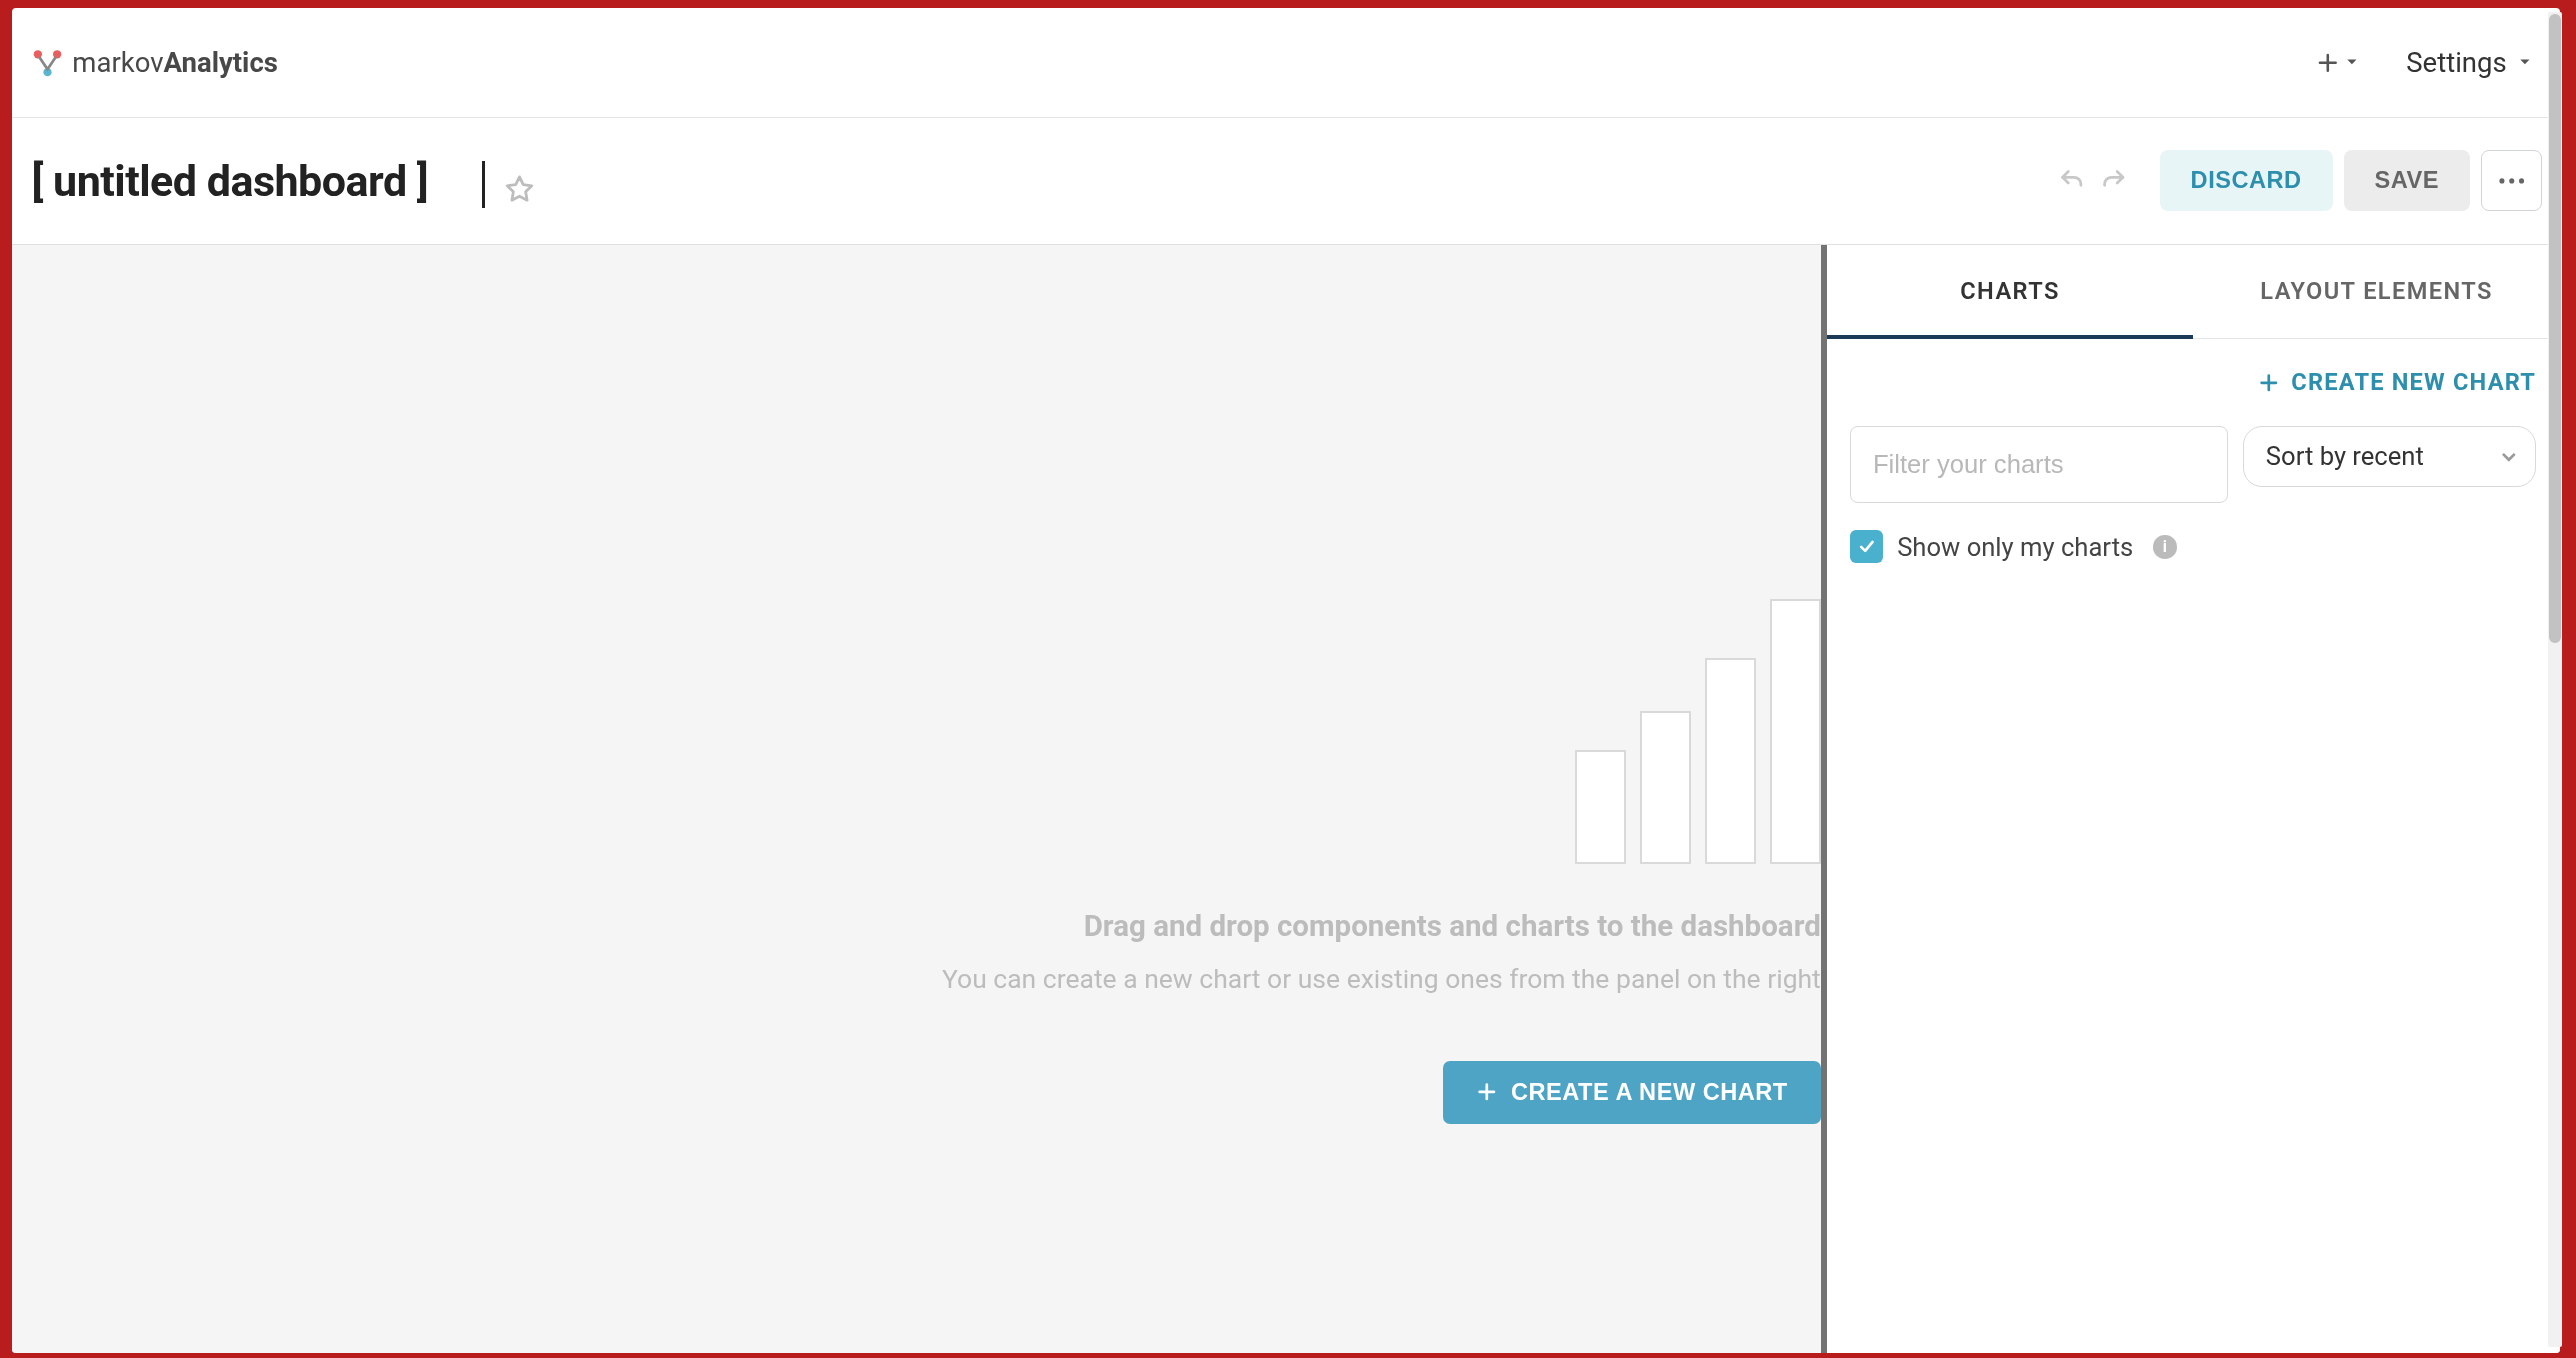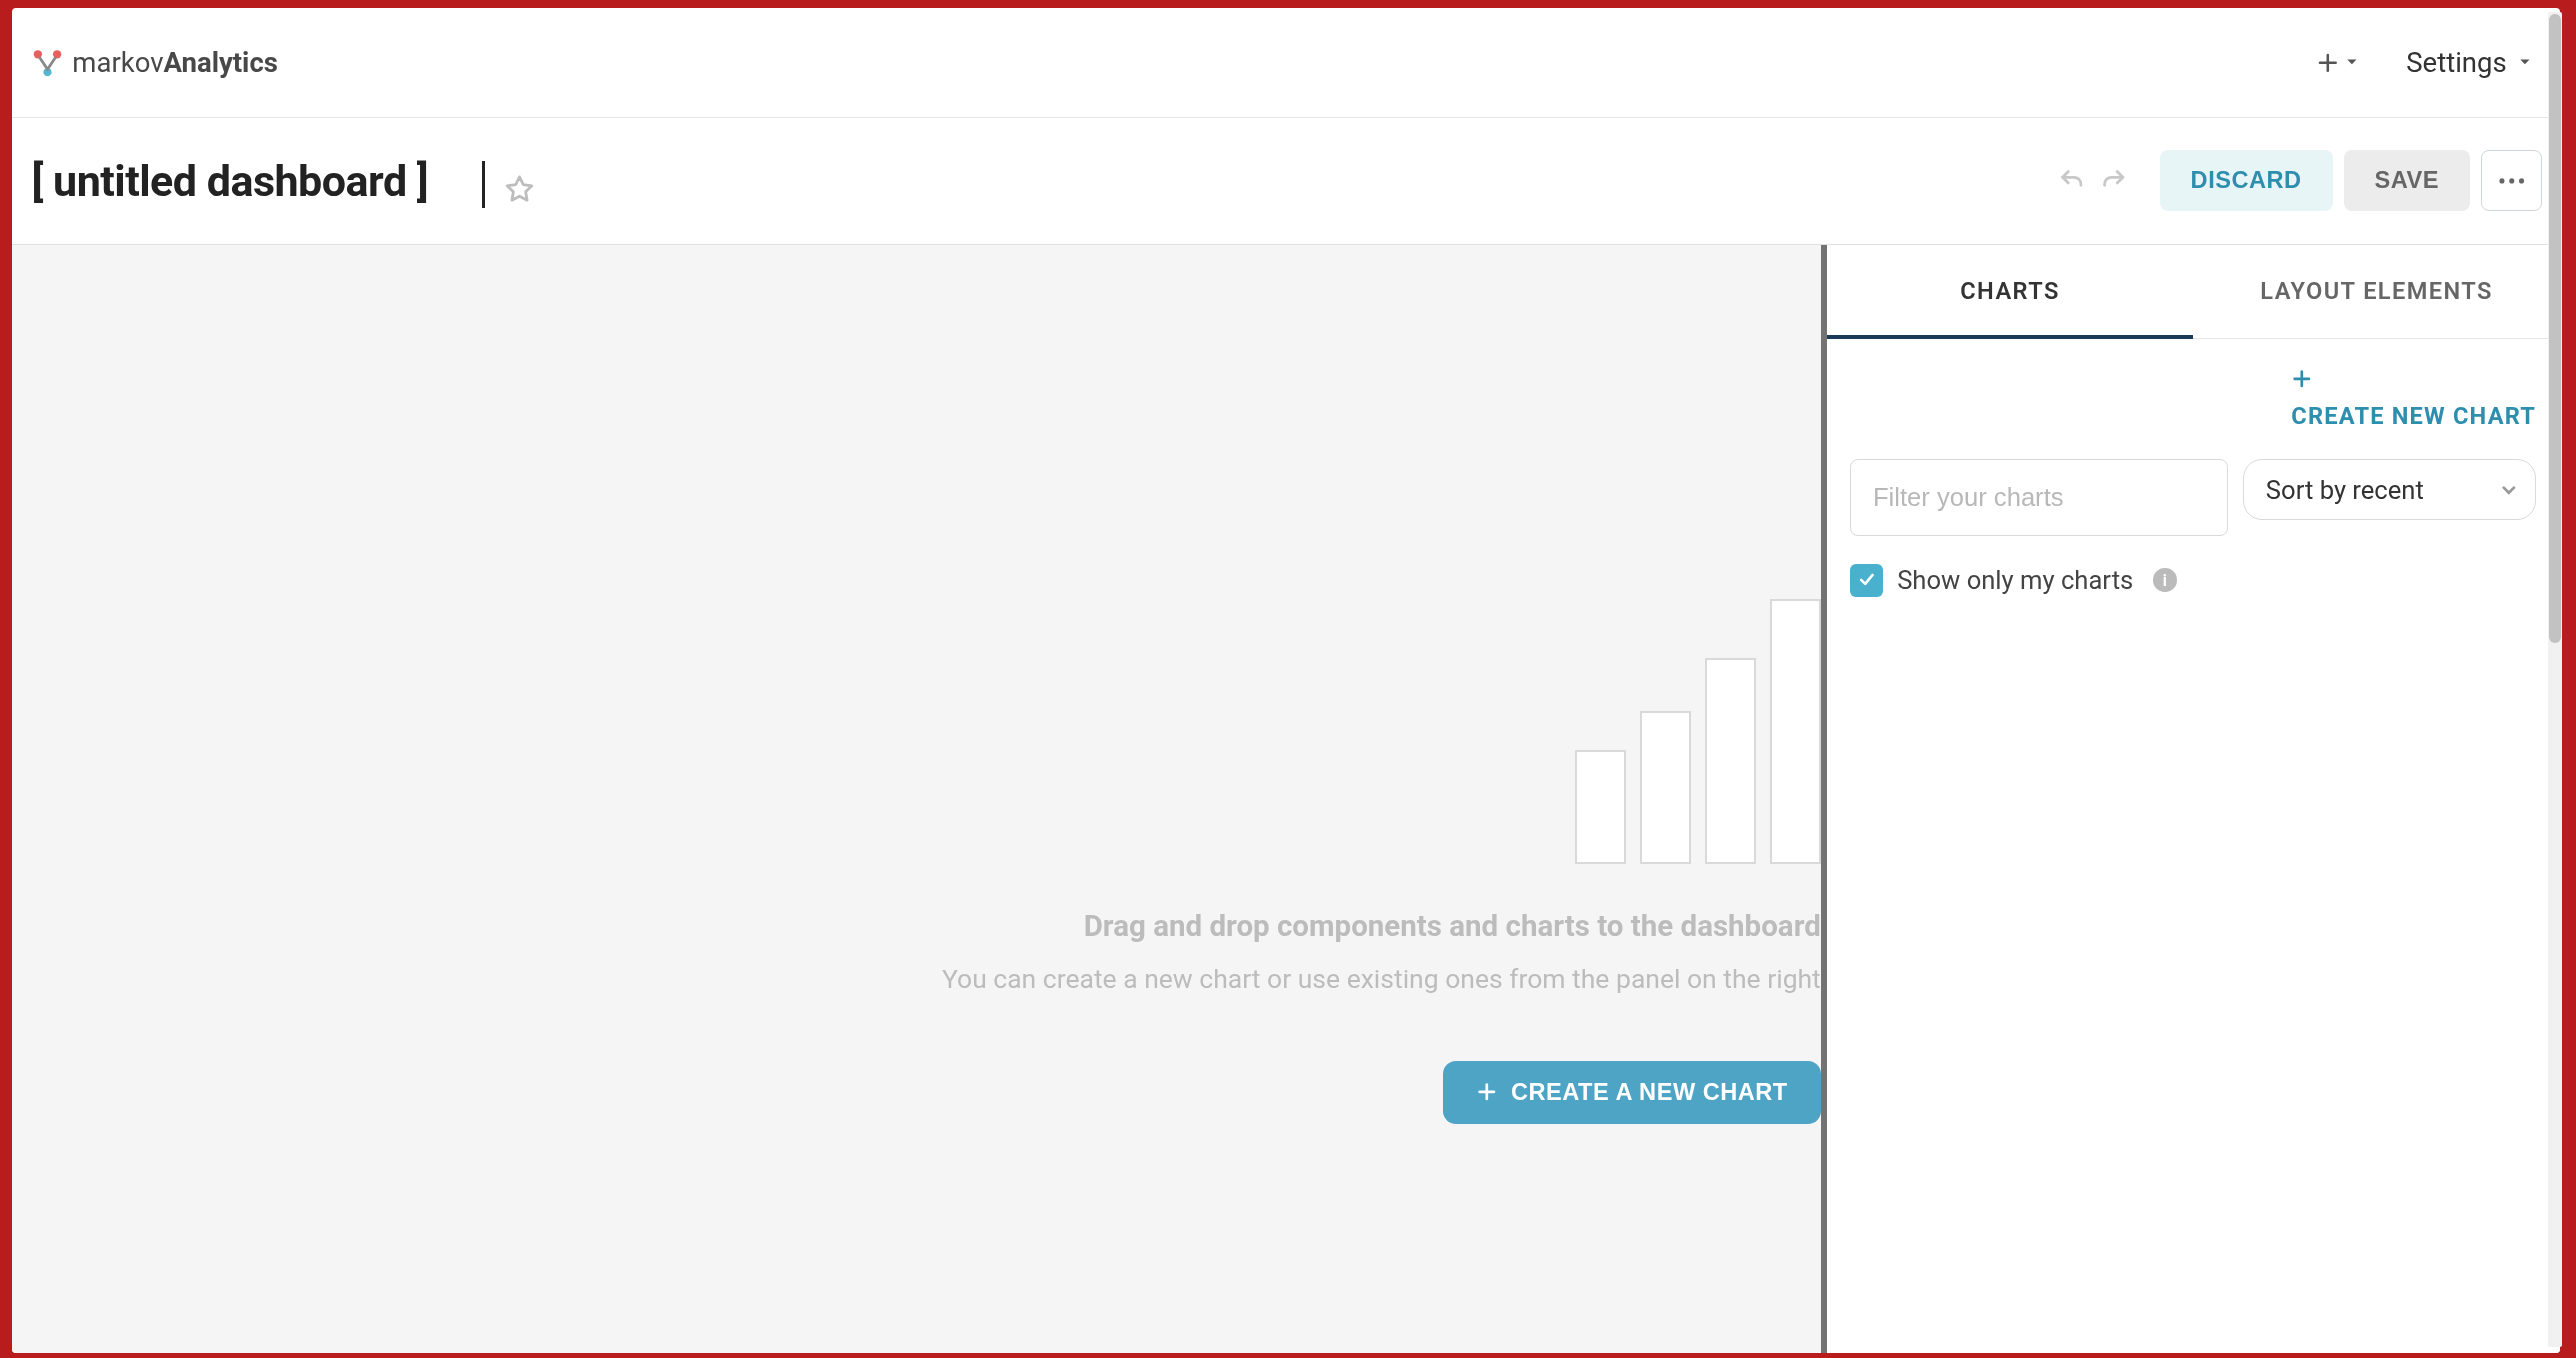--- a/index.html
+++ b/index.html
@@ -146,21 +146,21 @@
   .b2 { height: 153px; }
   .b3 { height: 206px; }
   .b4 { height: 265px; }
   .empty-title { font-size: 29.5px; font-weight: 700; color: #bcbcbc; margin-bottom: 19.7px; }
   .empty-sub { font-size: 26.5px; color: #bcbcbc; margin-bottom: 67px; }
   .btn-primary {
     background: #4ea4c4;
     color: #fff;
     height: 63px;
     padding: 0 33px;
-    border-radius: 13px;
+    border-radius: 7px;
     font-size: 23.6px;
     font-weight: 700;
     display: inline-flex;
     align-items: center;
     gap: 13.8px;
     border: none;
     cursor: pointer;
     letter-spacing: 0.5px;
   }
   .plus-white { width: 21.6px; height: 21.6px; }
@@ -196,27 +196,27 @@
     height: 3.9px;
     background: #1b3a57;
   }
   .panel-action {
     display: flex;
     justify-content: flex-end;
     padding: 29.5px 23.6px 29.5px 23.6px;
   }
   .link-action {
     display: inline-flex;
+    align-items: center;
     gap: 11.8px;
     color: #2d8fad;
     font-size: 23.6px;
     font-weight: 700;
     letter-spacing: 1.2px;
     cursor: pointer;
-    flex-direction: column;
   }
   .panel-controls {
     display: flex;
     gap: 15.7px;
     padding: 0 23.6px 27.5px 23.6px;
   }
   .filter-input {
     flex: 1;
     height: 77px;
     border: 1px solid #d9d9d9;

